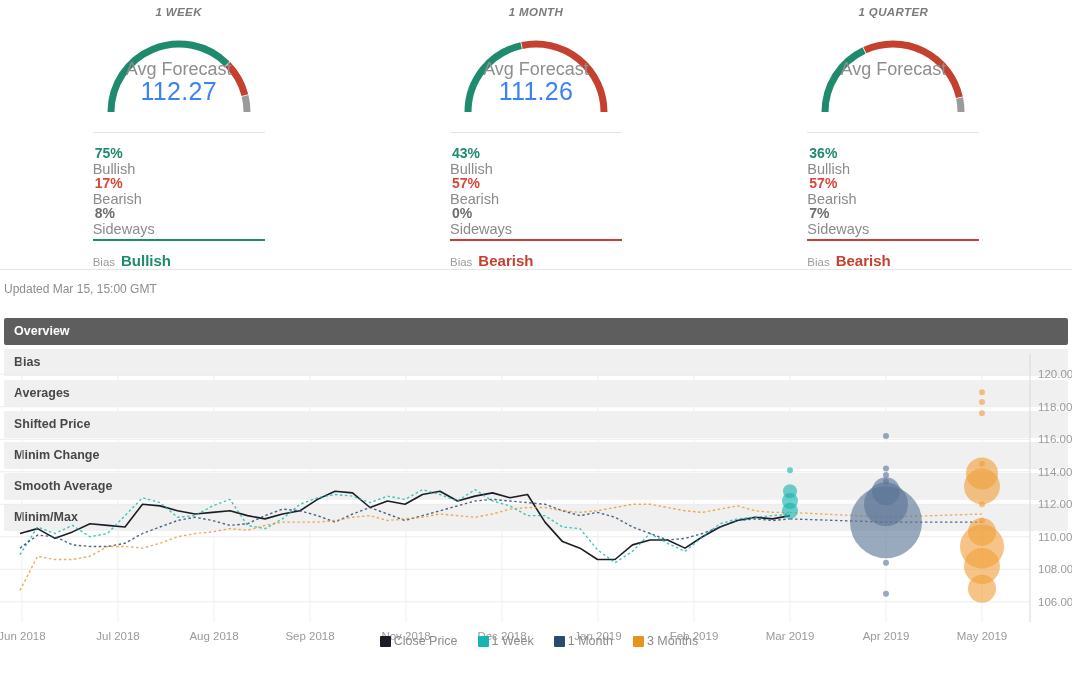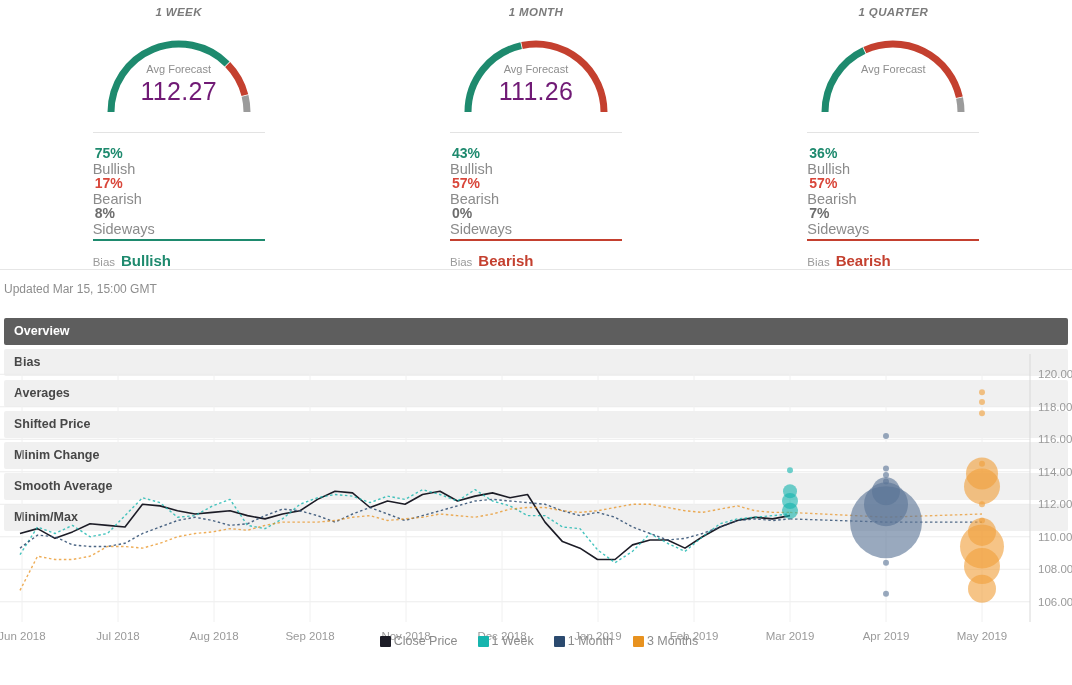--- a/index.html
+++ b/index.html
@@ -40,27 +40,27 @@
   }
   .gauge-wrap svg { display: block; }
   .gauge-center {
     position: absolute;
     left: 0; right: 0;
     top: 38px;
     text-align: center;
     pointer-events: none;
   }
   .gauge-label {
-    font-size: 11px;
+    font-size: 18px;
     color: #8e8e8e;
     line-height: 15px;
   }
   .gauge-value {
     font-size: 25px;
-    color: #701a75;
+    color: #3b82f6;
     line-height: 29px;
     letter-spacing: .3px;
   }
 
   .stats {
     width: 172px;
     margin: 16px auto 0 auto;
     border-top: 1px solid #e3e3e3;
     padding-top: 12px;
   }

